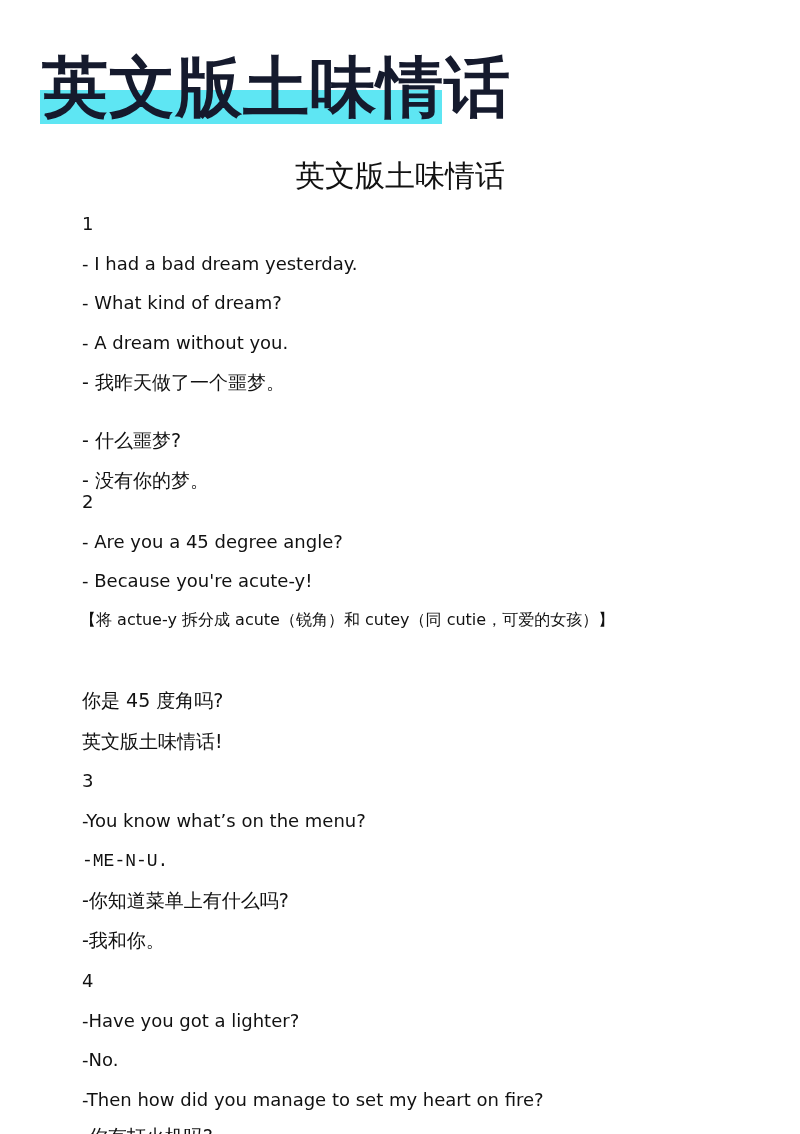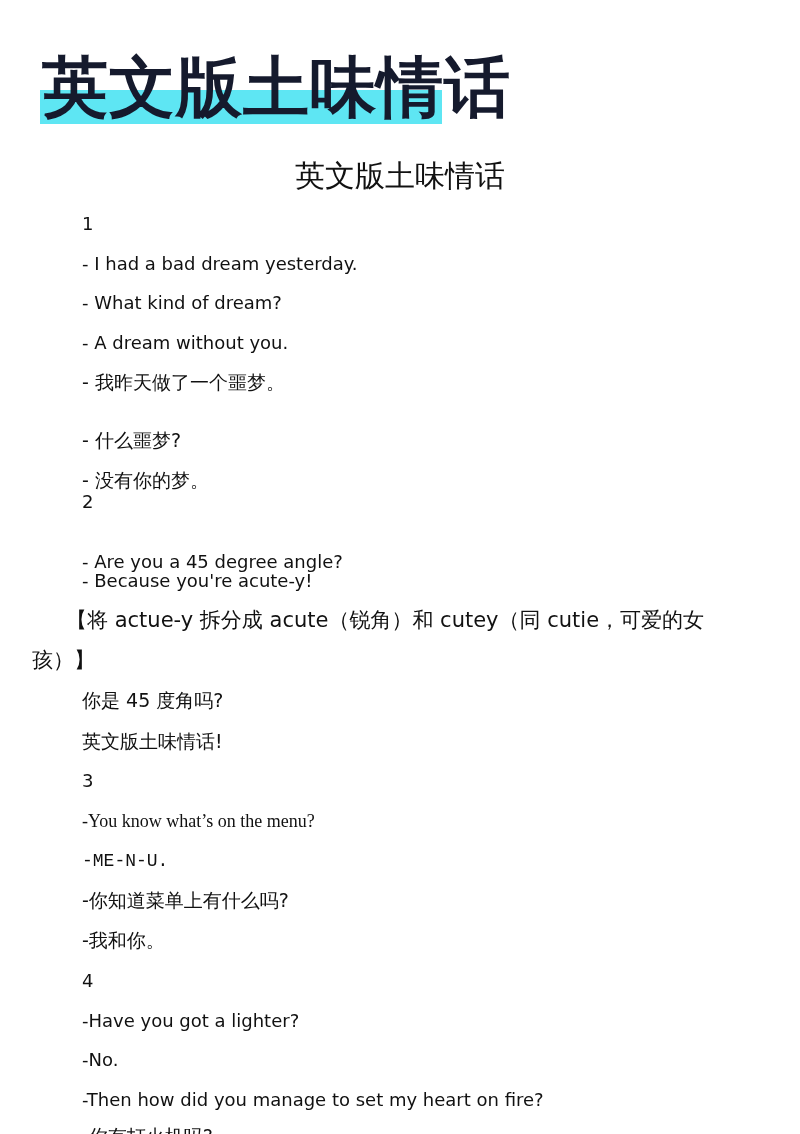--- a/index.html
+++ b/index.html
@@ -6,48 +6,48 @@
   body { width: 800px; height: 1134px; overflow: hidden; position: relative;
          font-family: "DejaVu Sans", "Liberation Sans", sans-serif; color: #111; }
   .banner { position: absolute; left: 40px; top: 48px; width: 402px; height: 80px; }
   .banner-bar { position: absolute; left: 0; top: 42px; width: 402px; height: 34px; background: #5ee6f3; }
   .banner-title { position: absolute; left: 2px; top: 0; font-size: 66px; font-weight: bold; color: #151a2d;
                   letter-spacing: 1px; line-height: 80px; white-space: nowrap; }
   .doc-title { position: absolute; top: 156px; left: 0; width: 800px; text-align: center; font-size: 30px;
                color: #111; line-height: 40px; }
   .line { position: absolute; left: 82px; font-size: 18px; line-height: 24px; white-space: nowrap; color: #111; }
   .line.zh { font-size: 19px; }
-  .line.wrap { left: 32px; width: 690px; white-space: normal; font-size: 21px; line-height: 40px; text-indent: 34px; }
+  .line.wrap { left: 46px; width: 690px; white-space: normal; font-size: 16px; line-height: 40px; text-indent: 34px; }
 </style>
 </head>
 <body>
 
 <div class="banner">
   <div class="banner-bar"></div>
   <div class="banner-title">英文版土味情话</div>
 </div>
 
 <div class="doc-title">英文版土味情话</div>
 
 <div id="lines">
     <div class="line" style="top: 212px;">1</div>
     <div class="line" style="top: 252px;">- I had a bad dream yesterday.</div>
     <div class="line" style="top: 291px;">- What kind of dream?</div>
     <div class="line" style="top: 331px;">- A dream without you.</div>
     <div class="line zh" style="top: 370px;">-  我昨天做了一个噩梦。</div>
     <div class="line zh" style="top: 410px; margin-top: 18px;">-  什么噩梦?</div>
     <div class="line zh" style="top: 450px; margin-top: 18px;">-  没有你的梦。</div>
     <div class="line" style="top: 490px;">2</div>
-    <div class="line" style="top: 550px;">- Are you a 45 degree angle?</div>
+    <div class="line" style="top: 530px;">- Are you a 45 degree angle?</div>
     <div class="line" style="top: 569px;">- Because you're acute-y!</div>
     <div class="line wrap" style="top: 600px;">【将 actue-y 拆分成 acute（锐角）和 cutey（同 cutie，可爱的女孩）】</div>
     <div class="line zh" style="top: 688px;">你是 45 度角吗?</div>
     <div class="line zh" style="top: 729px;">英文版土味情话!</div>
     <div class="line" style="top: 769px;">3</div>
-    <div class="line" style="top: 809px; font-family: Liberation Serif, serif;">-You know what’s on the menu?</div>
+    <div class="line" style="top: 809px;">-You know what’s on the menu?</div>
     <div class="line" style="top: 849px; font-family: Liberation Mono, monospace;">-ME-N-U.</div>
     <div class="line zh" style="top: 888px;">-你知道菜单上有什么吗?</div>
     <div class="line zh" style="top: 928px;">-我和你。</div>
     <div class="line" style="top: 969px;">4</div>
     <div class="line" style="top: 1009px;">-Have you got a lighter?</div>
     <div class="line" style="top: 1048px;">-No.</div>
     <div class="line" style="top: 1088px;">-Then how did you manage to set my heart on fire?</div>
     <div class="line zh" style="top: 1124px;">-你有打火机吗?</div>
   </div>
 

